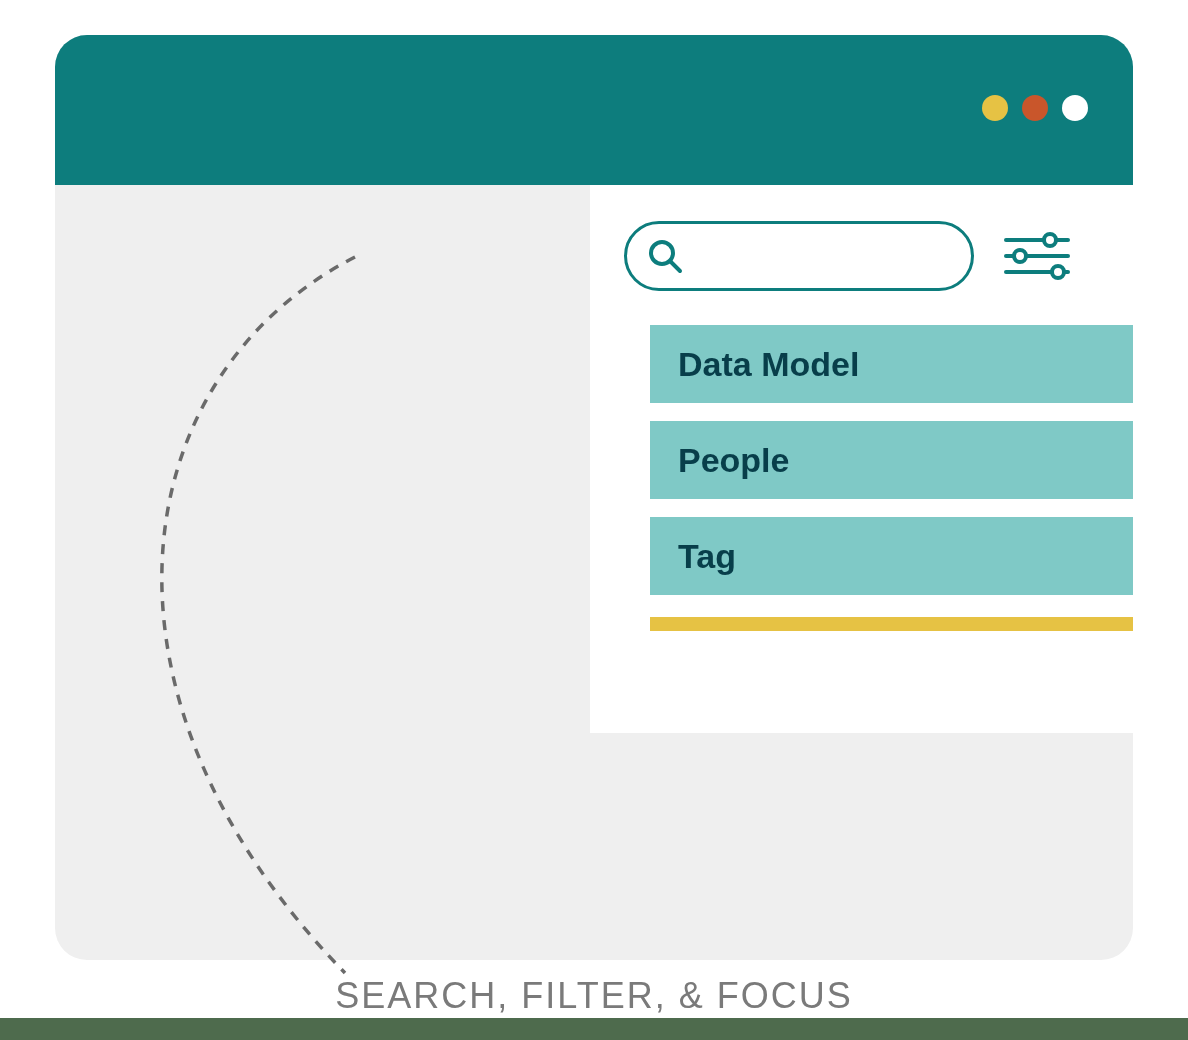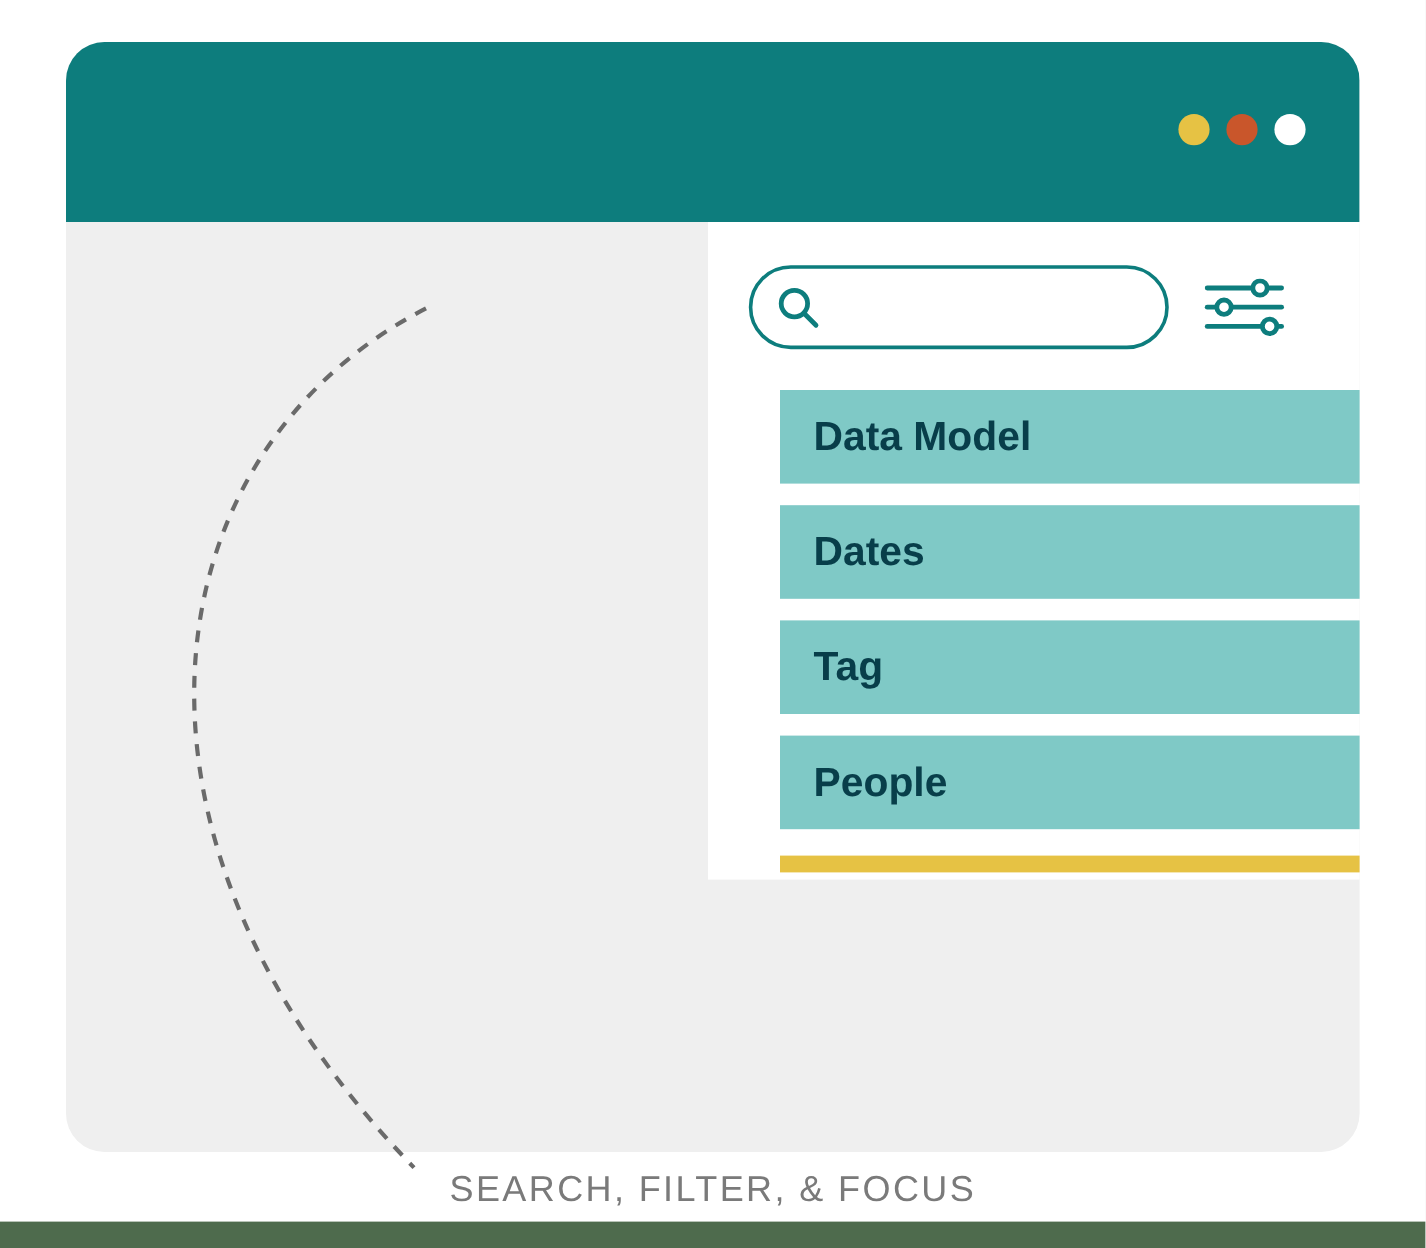--- a/index.html
+++ b/index.html
@@ -114,21 +114,21 @@
       margin-left: 26px;
       height: 14px;
       background: #e6c244;
     }
     .caption {
       position: absolute;
       top: 975px;
       left: 0;
       width: 100%;
       text-align: center;
-      font-size: 30px;
+      font-size: 36px;
       letter-spacing: 2px;
       color: #7a7a7a;
       font-weight: 400;
     }
     .footer-bar {
       position: absolute;
       bottom: 0;
       left: 0;
       width: 100%;
       height: 22px;
@@ -179,27 +179,24 @@
             </svg>
           </span>
         </div>
       </div>
 
       <div class="filter-list">
         <div class="filter-item">
           <span>Data Model</span>
         </div>
         <div class="filter-item">
-          <span>Dates</span>
+          <span>People</span>
         </div>
         <div class="filter-item">
           <span>Tag</span>
-        </div>
-        <div class="filter-item">
-          <span>People</span>
         </div>
       </div>
 
       <div class="accent-bar"></div>
     </div>
   </div>
 </div>
 
 <svg class="connector" viewBox="0 0 320 720">
   <path d="M 270 2 C 40 120, -10 440, 260 718" stroke="#6a6a6a" stroke-width="3.5" stroke-dasharray="10 9" fill="none"></path>

